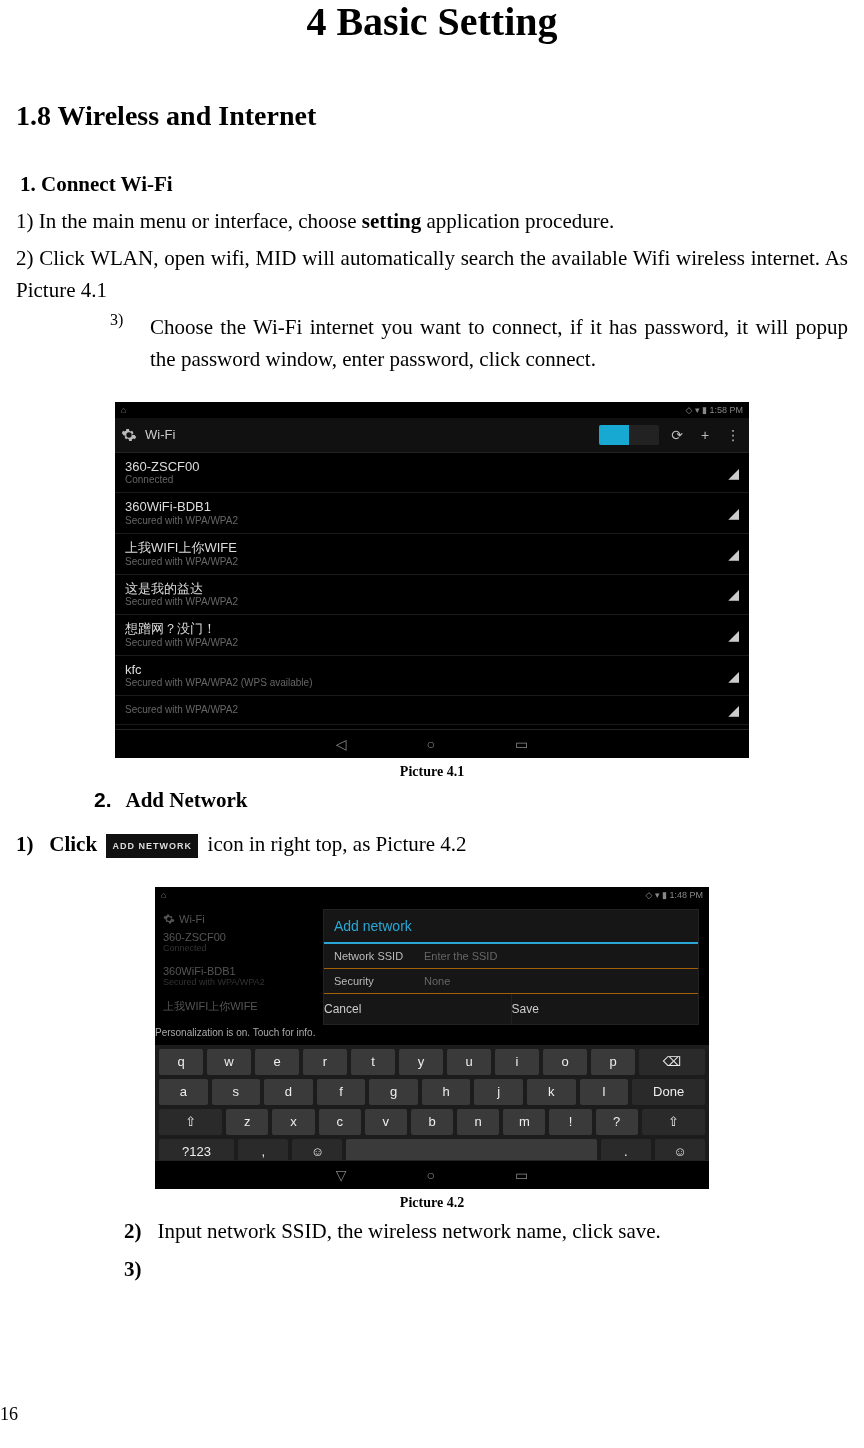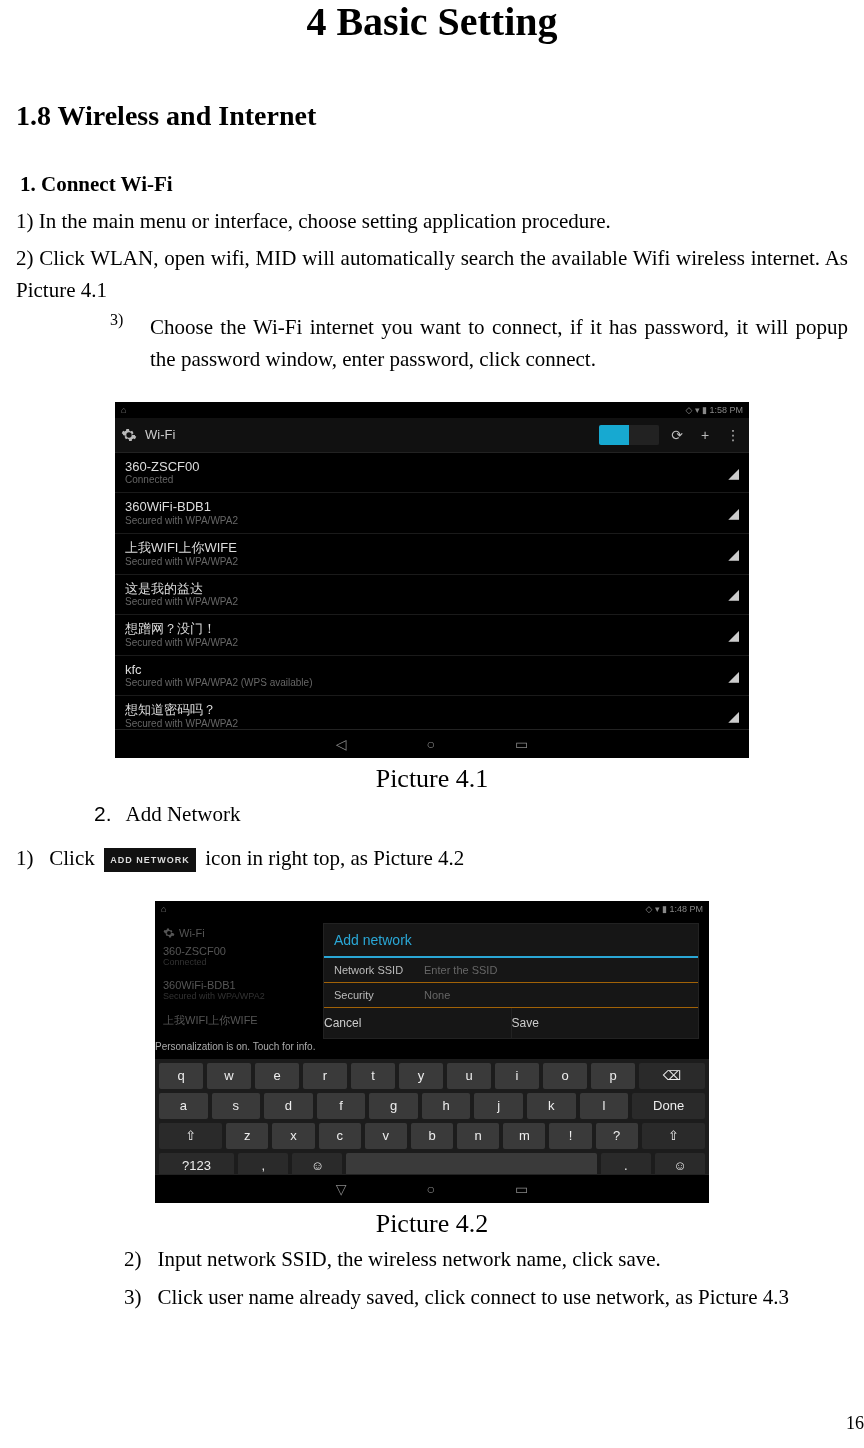--- a/index.html
+++ b/index.html
@@ -3,24 +3,24 @@
 <meta charset="utf-8">
 <style>
   html,body{margin:0;padding:0;background:#fff;font-family:"Times New Roman",Times,serif;color:#000}
   .page{width:864px;height:1448px;margin:0 auto;position:relative;box-sizing:border-box;padding:0 16px}
   h1.main-title{font-size:40px;font-weight:bold;text-align:center;margin:0;padding-top:0;line-height:1.1}
   h2.section-title{font-size:28px;font-weight:bold;margin:56px 0 0 0}
   h3.sub-title{font-size:21px;font-weight:bold;margin:40px 0 8px 4px}
   p.body{font-size:21px;margin:4px 0 0 0;line-height:1.55}
   .indent-1{margin-left:78px}
   .indent-2{margin-left:118px}
-  .bold{font-weight:normal}
+  .bold{font-weight:bold}
   .justify{text-align:justify}
-  .caption{font-size:26px;font-weight:normal;text-align:center;margin:6px 0 4px 0}
-  .page-num{position:absolute;bottom:14px;left:0;right:0;text-align:right;font-size:18px}
+  .caption{font-size:14px;font-weight:bold;text-align:center;margin:6px 0 4px 0}
+  .page-num{position:absolute;bottom:23px;left:0;right:0;text-align:left;font-size:18px}
   
   .shot{margin:26px auto 0;background:#000;color:#aaa;font-family:Arial,Helvetica,sans-serif;font-size:12px;position:relative;box-sizing:border-box}
   .shot1{width:634px;height:356px}
   .shot .statusbar{height:16px;background:#000;color:#888;font-size:9px;display:flex;justify-content:space-between;align-items:center;padding:0 6px}
   .shot .header{height:34px;background:#111;display:flex;align-items:center;padding:0 6px;gap:8px;color:#ccc;border-bottom:1px solid #222}
   .shot .header .title{font-size:13px;color:#ccc}
   .shot .header .spacer{flex:1}
   .toggle{width:60px;height:20px;background:#222;border-radius:2px;display:flex;overflow:hidden}
   .toggle .on{flex:1;background:#17a9d1}
   .toggle .off{flex:1;background:#222}
@@ -137,21 +137,20 @@
         </div>
         <div class="wifi-row">
           <div class="txt">
             <div class="name">kfc</div>
             <div class="sub">Secured with WPA/WPA2 (WPS available)</div>
           </div>
           <div class="sig">◢</div>
         </div>
         <div class="wifi-row">
           <div class="txt">
-            <div class="name">想知道密码吗？</div>
             <div class="sub">Secured with WPA/WPA2</div>
           </div>
           <div class="sig">◢</div>
         </div>
       </div>
     <div class="navbar">
       <span>◁</span>
       <span>○</span>
       <span>▭</span>
     </div>
@@ -268,17 +267,16 @@
   </div>
 
   <p class="caption">Picture 4.2</p>
 
   <p class="body" style="margin-left:108px;display:flex;gap:16px">
     <span class="bold">2)</span>
     <span>Input network SSID, the wireless network name, click save.</span>
   </p>
   <p class="body" style="margin-left:108px;display:flex;gap:16px;margin-top:6px">
     <span class="bold">3)</span>
-    <span>Click user name already saved, click connect to use network, as Picture 4.3</span>
   </p>
 
   <div class="page-num">16</div>
 </div>
 
 </body></html>

